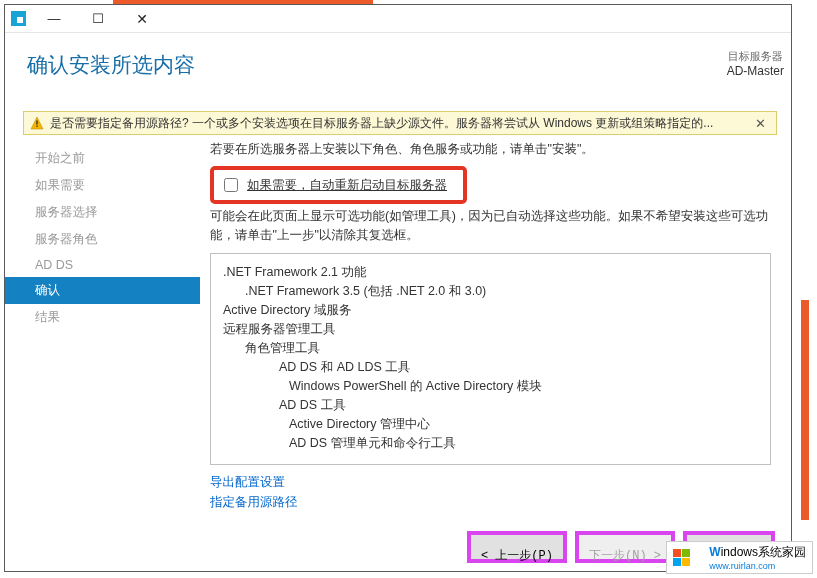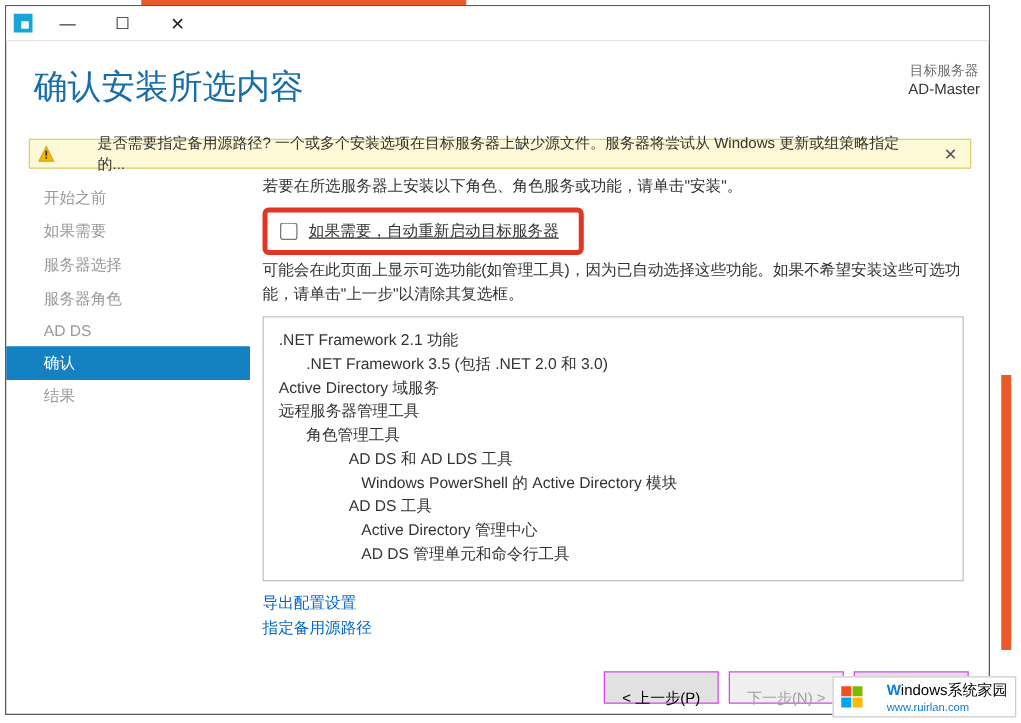--- a/index.html
+++ b/index.html
@@ -6,45 +6,45 @@
   body { margin: 0; background: #fff; width: 817px; height: 578px; position: relative; overflow: hidden; }
   .window { position: absolute; left: 4px; top: 4px; width: 788px; height: 568px; border: 1px solid #5a5a5a; background: #fff; }
   .titlebar { height: 28px; display: flex; align-items: center; padding: 0 0 0 6px; border-bottom: 1px solid #e5e5e5; background: #fff; }
   .title-icon { width: 15px; height: 15px; background: #18a5d6; margin-right: 6px; position: relative; }
   .title-icon::after { content: ""; position: absolute; right: 2px; bottom: 2px; width: 6px; height: 6px; background: #fff; border: 1px solid #18a5d6; }
   .title-text { font-size: 12px; color: #333; flex: 1; }
   .win-controls { display: flex; }
   .win-btn { width: 44px; height: 28px; display: flex; align-items: center; justify-content: center; font-size: 13px; color: #222; }
   .win-btn.close { font-size: 14px; }
   .header-area { padding: 18px 22px 8px 22px; position: relative; height: 74px; }
-  .page-title { font-size: 27px; color: #176ea8; font-weight: 400; }
+  .page-title { font-size: 21px; color: #176ea8; font-weight: 400; }
   .target-block { position: absolute; right: 7px; top: 16px; text-align: center; font-size: 11px; color: #6b6b6b; }
   .target-block .srv { font-size: 12px; color: #333; }
-  .warning-bar { margin: 4px 14px 6px 18px; border: 1px solid #dcce6f; background: #fdf9d6; height: 24px; display: flex; align-items: center; padding: 0 6px; font-size: 12px; color: #333; gap: 28px; }
+  .warning-bar { margin: 4px 14px 6px 18px; border: 1px solid #dcce6f; background: #fdf9d6; height: 24px; display: flex; align-items: center; padding: 0 6px; font-size: 12px; color: #333; }
   .warn-icon { width: 14px; height: 14px; margin-right: 6px; display: inline-flex; align-items: center; justify-content: center; }
   .warn-close { margin-left: auto; font-size: 13px; color: #555; padding: 0 4px; }
   .body-area { display: flex; height: 396px; }
   .sidebar { width: 195px; padding: 4px 0 0 0; }
   .side-item { font-size: 12.5px; color: #999; padding: 5px 0 5px 30px; }
   .side-item.active { color: #fff; background: #1481c3; }
   .content { flex: 1; padding: 0 20px 0 10px; font-size: 12.5px; color: #333; }
   .intro-line { margin-bottom: 8px; }
   .redbox { border: 4px solid #e33424; border-radius: 5px; display: inline-block; padding: 5px 16px 5px 6px; margin-bottom: 3px; }
   .redbox label { display: flex; align-items: center; gap: 6px; font-size: 12.5px; text-decoration: underline; }
   .redbox input[type=checkbox] { width: 14px; height: 14px; }
   .hint-text { font-size: 12.5px; color: #333; line-height: 1.5; margin-bottom: 8px; }
   .features-box { border: 1px solid #c0c0c0; height: 212px; padding: 8px 12px; overflow: hidden; }
   .feat-l0 { margin: 2px 0; }
   .feat-l1 { margin: 2px 0 2px 22px; }
   .feat-l2 { margin: 2px 0 2px 56px; }
   .feat-l3 { margin: 2px 0 2px 66px; }
   .links { margin-top: 7px; font-size: 12.5px; }
   .links a { color: #0066cc; text-decoration: none; display: block; line-height: 1.6; }
   .footer { position: absolute; bottom: 8px; right: 16px; display: flex; gap: 8px; }
-  .footer button { min-width: 92px; height: 24px; font-size: 12px; border: 1px solid #d946ef; background: #e1e1e1; padding: 12px 10px; }
+  .footer button { min-width: 92px; height: 24px; font-size: 12px; border: 4px solid #d946ef; background: #e1e1e1; padding: 12px 10px; font-family: Liberation Mono, monospace; }
   .footer button:disabled { color: #a0a0a0; background: #efefef; }
   .bg-strip { position: absolute; left: 113px; top: -2px; width: 260px; height: 9px; background: #ed5a29; z-index: -1; }
   .bg-strip2 { position: absolute; right: 8px; top: 300px; width: 8px; height: 220px; background: #ed5a29; z-index: -1; }
   .watermark { position: absolute; right: 4px; bottom: 4px; background: #fff; border: 1px solid #ccc; padding: 2px 6px; font-size: 12px; display: flex; align-items: center; gap: 19px; }
   .wm-logo { display: inline-flex; }
   .wm-grid { display: grid; grid-template-columns: 8px 8px; grid-template-rows: 8px 8px; gap: 1px; }
   .wm-grid span:nth-child(1){background:#f25022;} .wm-grid span:nth-child(2){background:#7fba00;}
   .wm-grid span:nth-child(3){background:#00a4ef;} .wm-grid span:nth-child(4){background:#ffb900;}
   .wm-txt b { color:#087cd8; font-weight: bold; }
   .wm-sub { font-size: 9px; color:#087cd8; }

